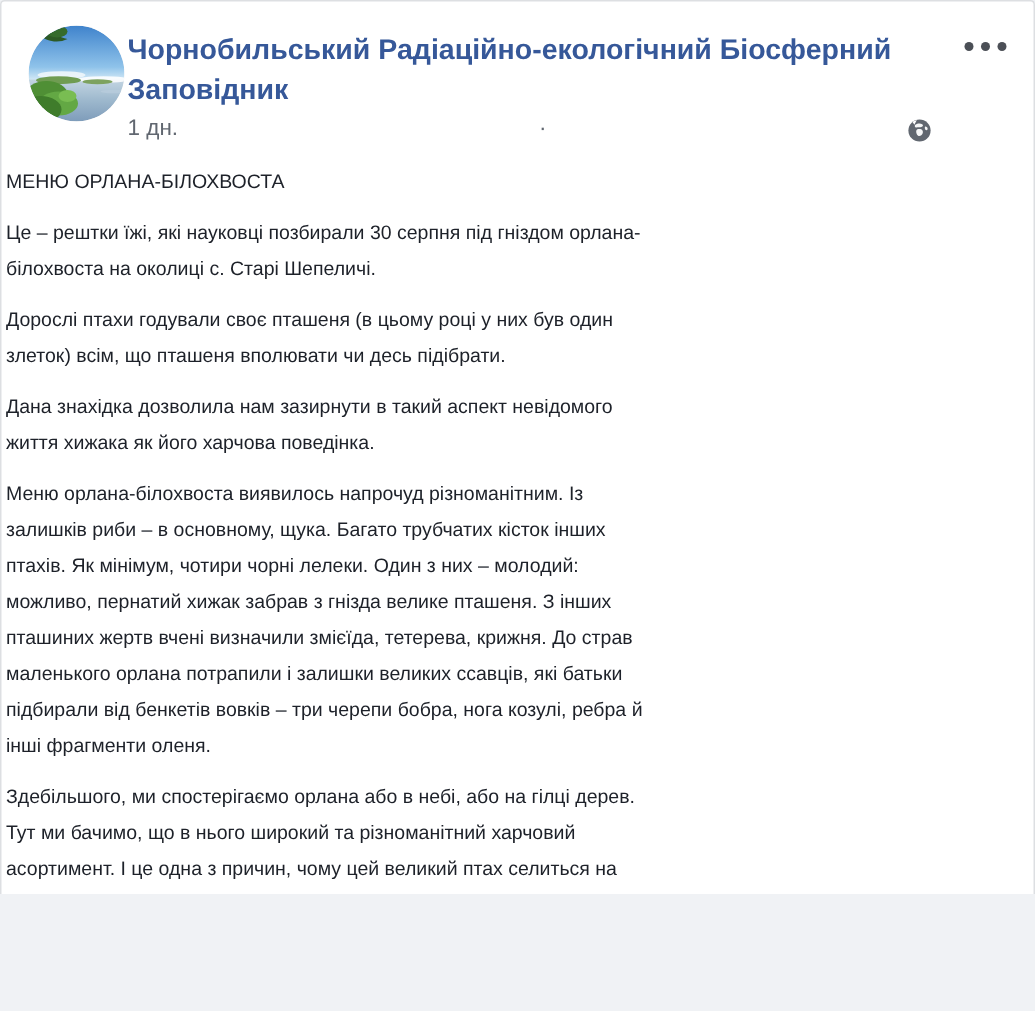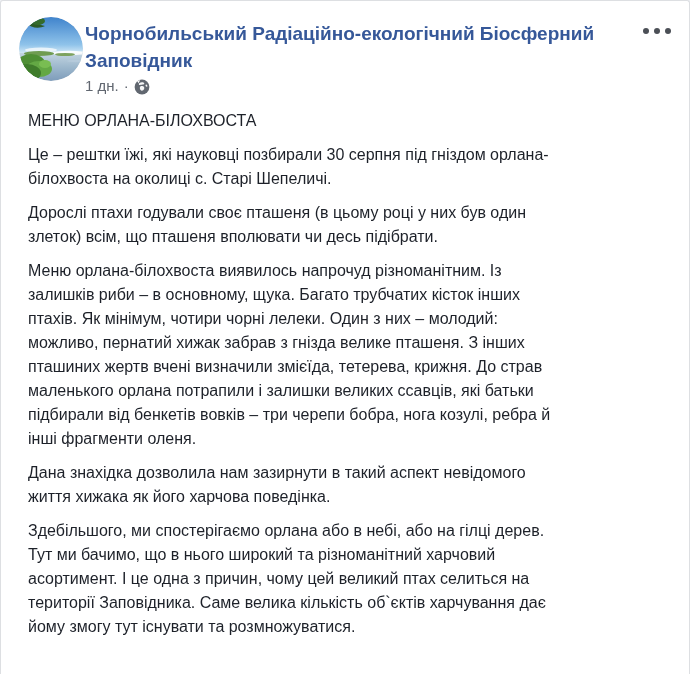--- a/index.html
+++ b/index.html
@@ -4,21 +4,21 @@
 <style>
   html, body {
     margin: 0;
     padding: 0;
     background: #f0f2f5;
     font-family: "Liberation Sans", sans-serif;
   }
   .post-card {
     box-sizing: border-box;
     width: 690px;
-    height: 674px;
+    height: 596px;
     background: #ffffff;
     border: 1px solid #dddfe2;
     border-bottom: none;
     border-radius: 3px 3px 0 0;
     overflow: hidden;
     position: relative;
   }
   
   .post-header {
     position: relative;
@@ -54,20 +54,21 @@
     cursor: pointer;
   }
   .meta-row {
     margin-top: 3px;
     display: flex;
     align-items: center;
     gap: 5px;
     color: #616770;
     font-size: 15px;
     line-height: 18px;
+    justify-content: space-between;
   }
   .meta-timestamp { cursor: pointer; }
   .meta-sep { color: #616770; }
   .globe-icon { display: inline-flex; margin-top: 1px; }
   .options-button {
     position: absolute;
     top: 18px;
     right: 16px;
     width: 40px;
     height: 24px;
@@ -84,23 +85,22 @@
   .options-button .dot {
     width: 6px;
     height: 6px;
     border-radius: 50%;
     background: #4b4f56;
   }
   
   .post-body {
     padding: 6px 12px 0 3px;
     color: #1d2129;
-    font-size: 16px;
+    font-size: 13px;
     line-height: 24px;
-    margin-left: 24px;
   }
   .post-body p {
     margin: 0 0 10px 0;
     white-space: pre-line;
   }
 </style>
 </head>
 <body>
 
 <div class="post-card">
@@ -167,30 +167,30 @@
       <span class="dot"></span>
     </button>
   </div>
 
   <div class="post-body">
     <p>МЕНЮ ОРЛАНА-БІЛОХВОСТА</p>
     <p>Це – рештки їжі, які науковці позбирали 30 серпня під гніздом орлана-
 білохвоста на околиці с. Старі Шепеличі.</p>
     <p>Дорослі птахи годували своє пташеня (в цьому році у них був один
 злеток) всім, що пташеня вполювати чи десь підібрати.</p>
+    <p>Дана знахідка дозволила нам зазирнути в такий аспект невідомого
+життя хижака як його харчова поведінка.</p>
     <p>Меню орлана-білохвоста виявилось напрочуд різноманітним. Із
 залишків риби – в основному, щука. Багато трубчатих кісток інших
 птахів. Як мінімум, чотири чорні лелеки. Один з них – молодий:
 можливо, пернатий хижак забрав з гнізда велике пташеня. З інших
 пташиних жертв вчені визначили змієїда, тетерева, крижня. До страв
 маленького орлана потрапили і залишки великих ссавців, які батьки
 підбирали від бенкетів вовків – три черепи бобра, нога козулі, ребра й
 інші фрагменти оленя.</p>
-    <p>Дана знахідка дозволила нам зазирнути в такий аспект невідомого
-життя хижака як його харчова поведінка.</p>
     <p>Здебільшого, ми спостерігаємо орлана або в небі, або на гілці дерев.
 Тут ми бачимо, що в нього широкий та різноманітний харчовий
 асортимент. І це одна з причин, чому цей великий птах селиться на
 території Заповідника. Саме велика кількість об`єктів харчування дає
 йому змогу тут існувати та розмножуватися.</p>
   </div>
 
 </div>
 
 </body></html>

